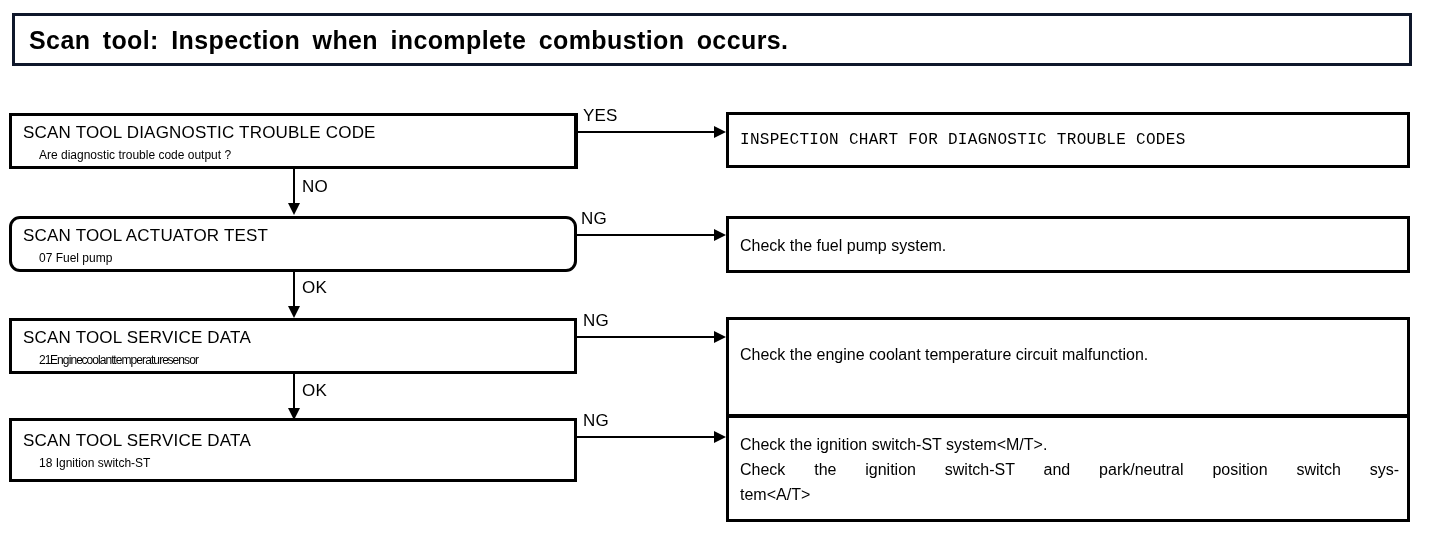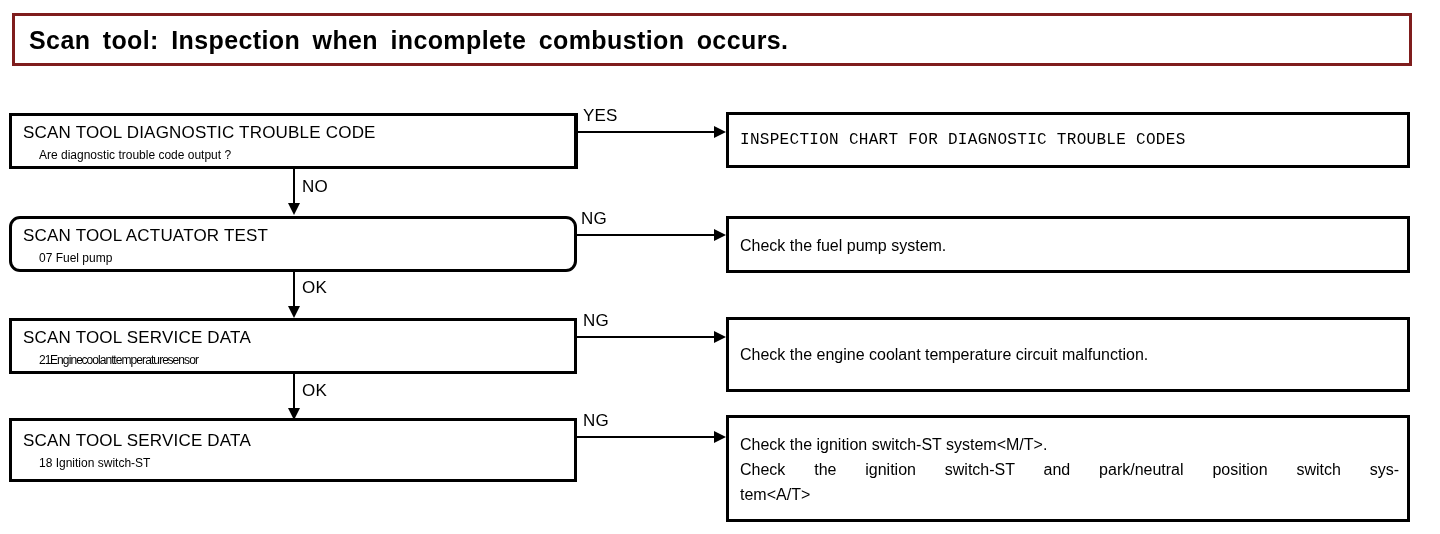--- a/index.html
+++ b/index.html
@@ -18,21 +18,21 @@
     overflow: hidden;
   }
 
   
   .title-bar {
     position: absolute;
     left: 12px;
     top: 13px;
     width: 1400px;
     height: 53px;
-    border: 3px solid #7f1d1d;
+    border: 3px solid #0f172a;
     box-sizing: border-box;
     background: #fff;
   }
   .title-text {
     position: absolute;
     left: 14px;
     top: 50%;
     transform: translateY(-50%);
     font-size: 25px;
     font-weight: bold;
@@ -185,21 +185,21 @@
     <div class="box-inner" style="top:6px;">
       <div class="step-title">SCAN TOOL SERVICE DATA</div>
       <div class="step-sub condensed">21 Engine coolant temperature sensor</div>
     </div>
   </div>
 
   <div class="hline" style="left:576px; top:336px; width:140px;"></div>
   <div class="arrow-right" style="left:714px; top:331px;"></div>
   <div class="edge-label" style="left:583px; top:311px;">NG</div>
 
-  <div class="box" style="left:726px; top:317px; width:684px; height:75px;">
+  <div class="box" style="left:726px; top:317px; width:684px; height:100px;">
     <div class="box-inner" style="top:22px;">
       <div class="action-text">Check the engine coolant temperature circuit malfunction.</div>
     </div>
   </div>
 
   <div class="vline" style="left:293px; top:374px; height:38px;"></div>
   <div class="arrow-down" style="left:288px; top:408px;"></div>
   <div class="edge-label" style="left:302px; top:381px;">OK</div>
 
   <div class="box" style="left:9px; top:418px; width:568px; height:64px;">

